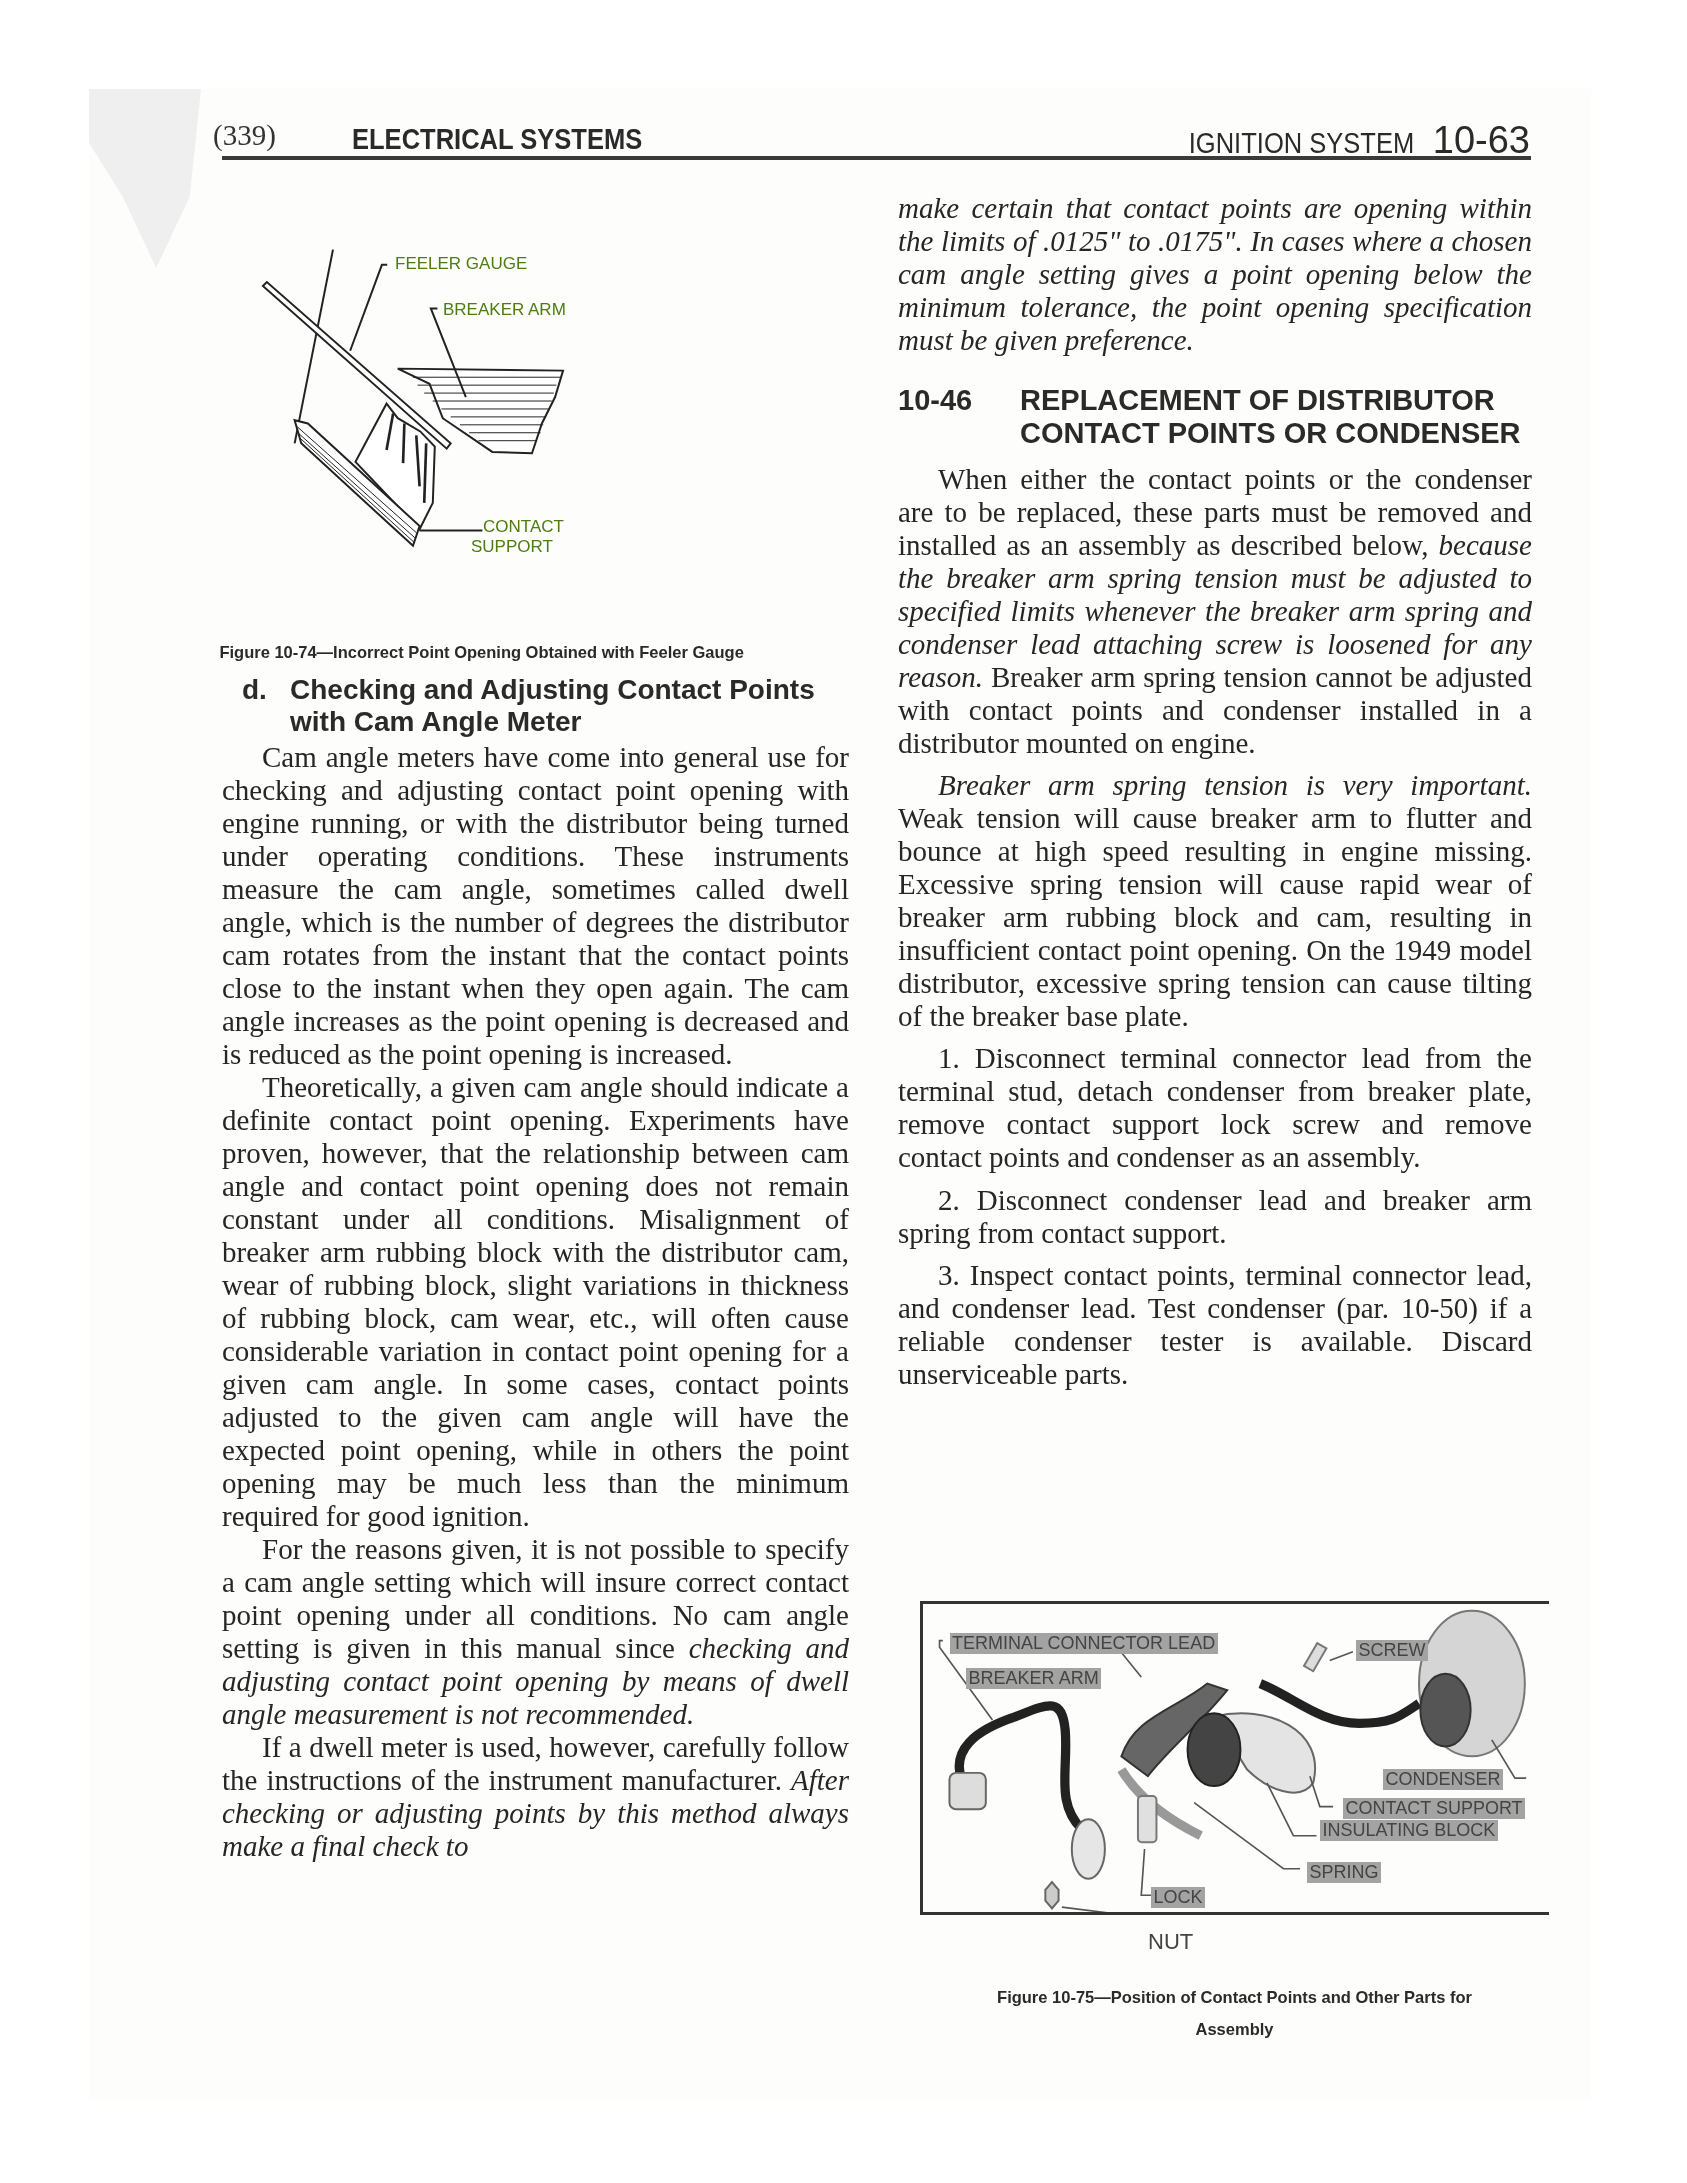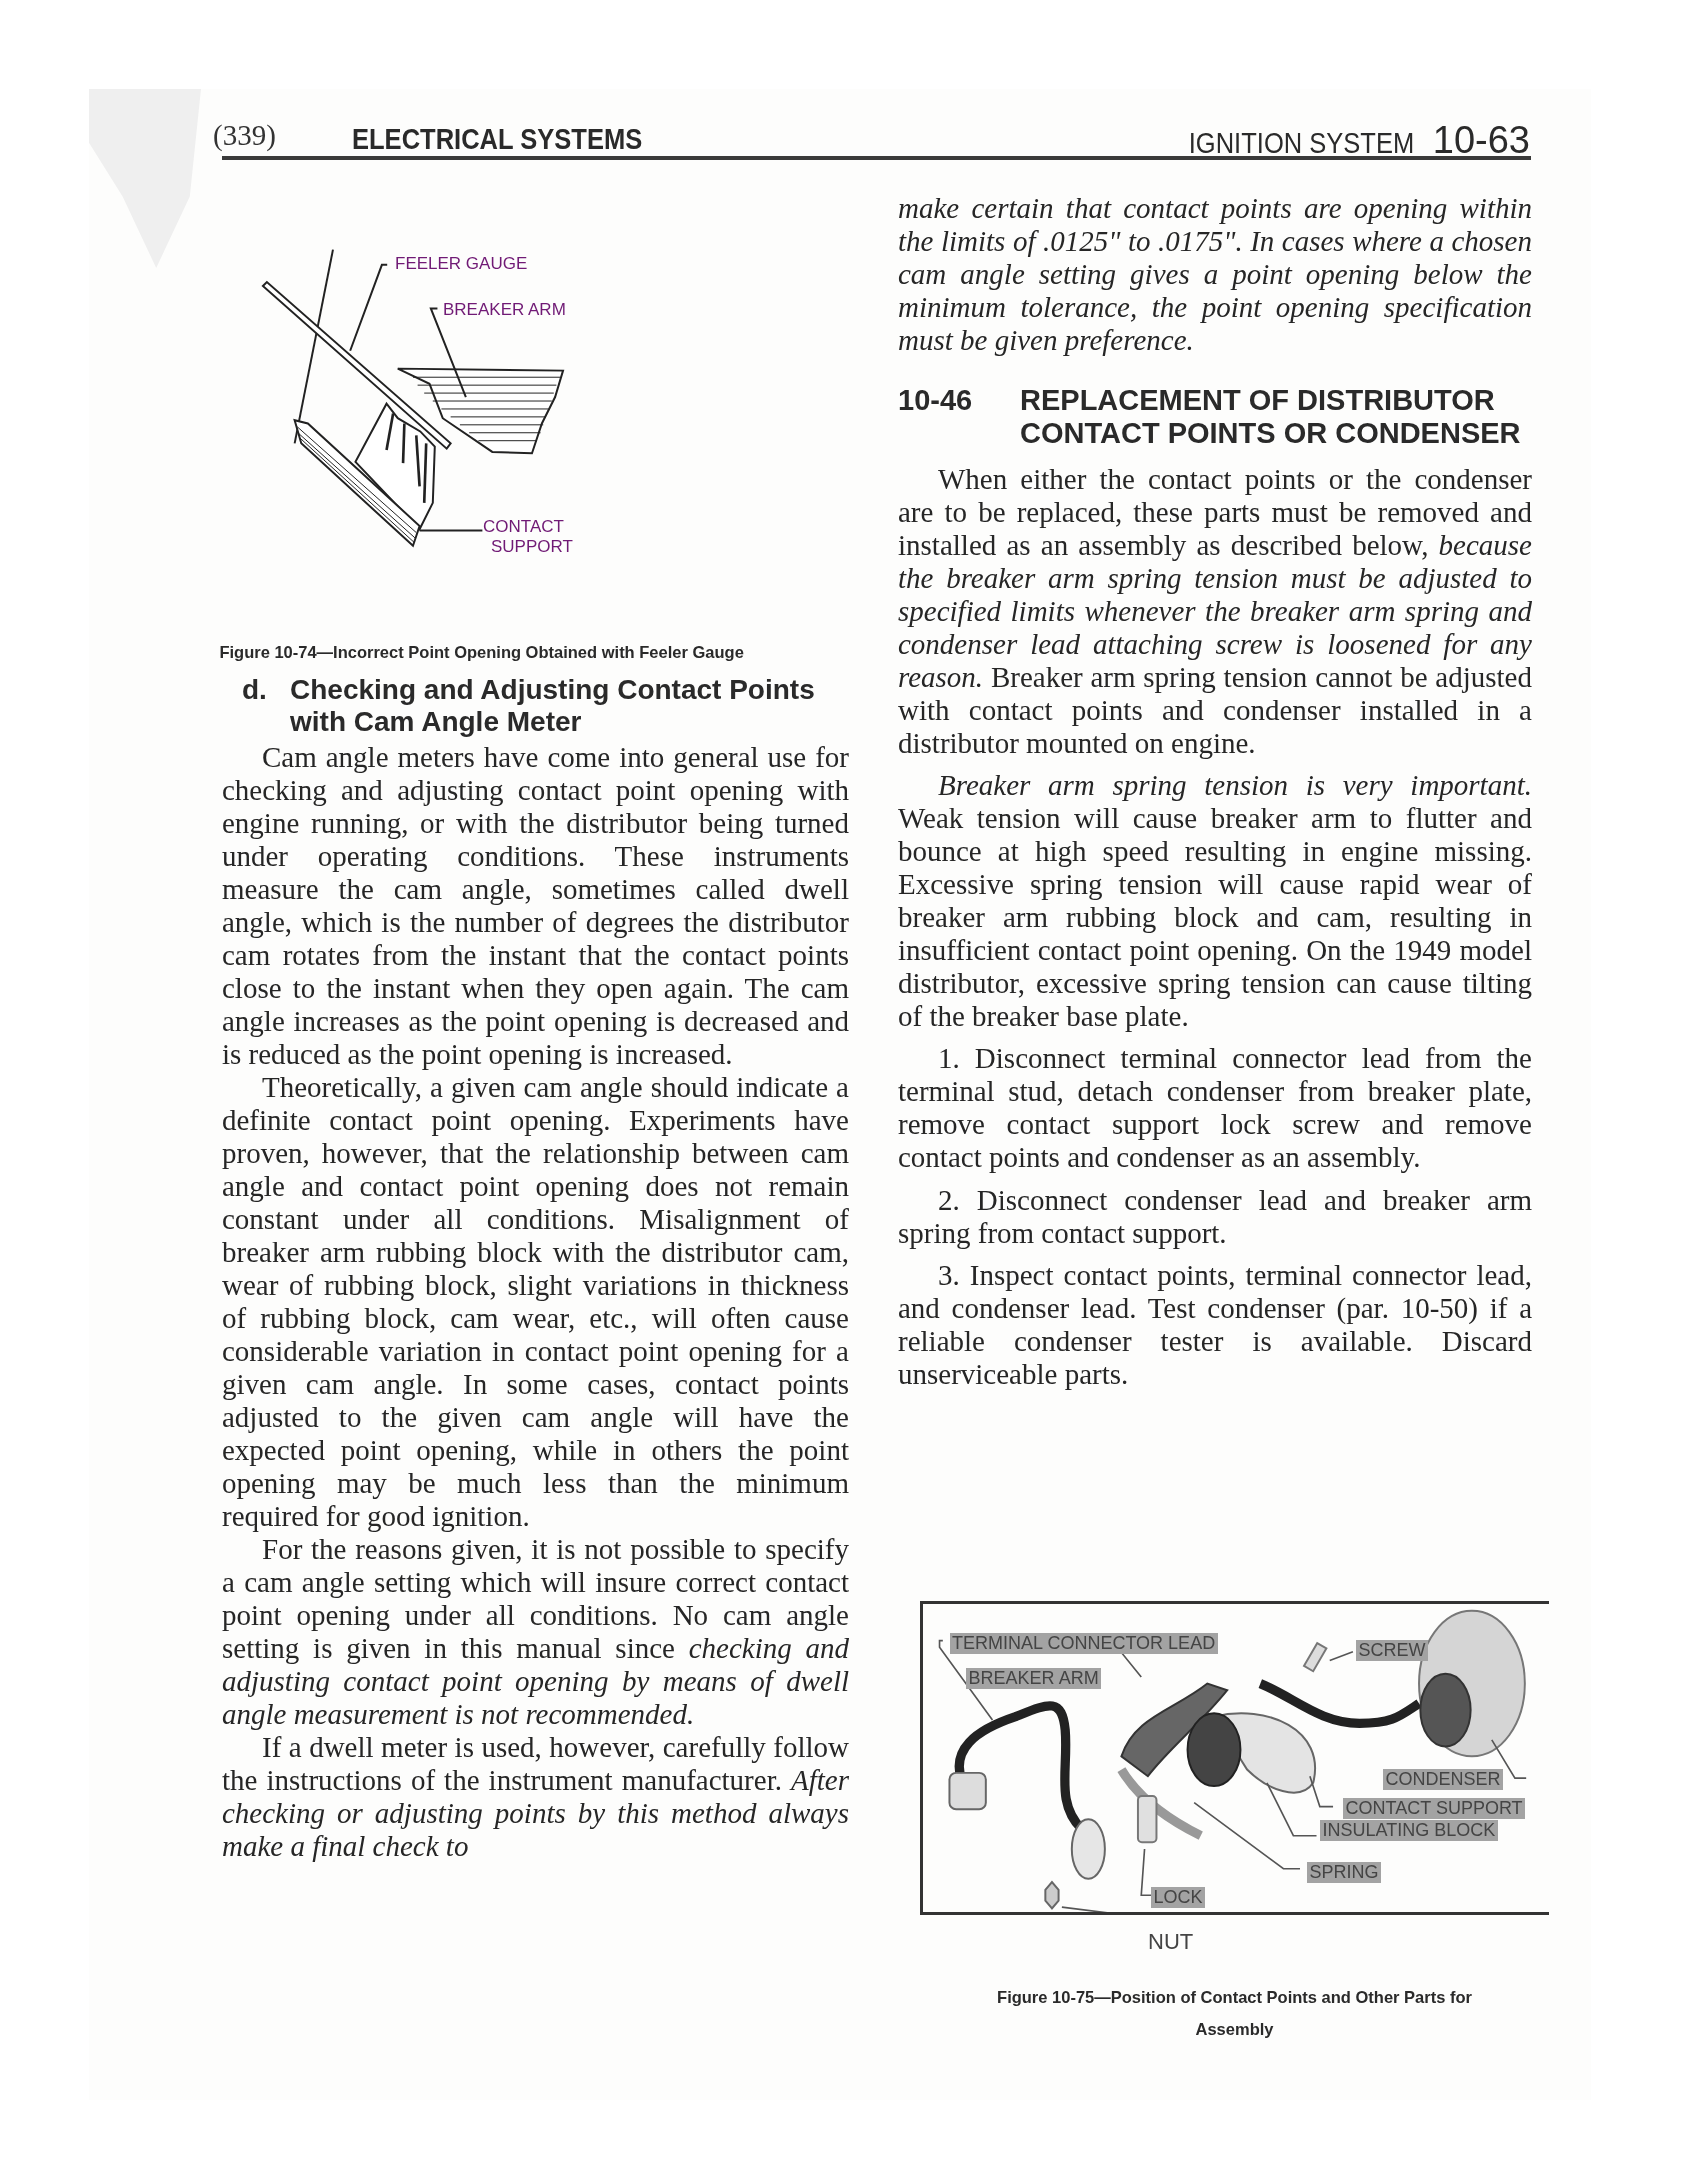--- a/index.html
+++ b/index.html
@@ -68,21 +68,21 @@
   .subhead .line2 { padding-left: 48px; }
   .section-head {
     font-family: "Liberation Sans", sans-serif; font-weight: bold;
     font-size: 29px; line-height: 33px; color: #2a2a2a;
     display: flex;
   }
   .section-head .num { width: 122px; flex: none; }
   
   .fig74 { position: absolute; left: 251px; top: 225px; width: 595px; height: 397px; }
   .fig74 .lbl {
-    position: absolute; font-family: "Liberation Sans", sans-serif; font-size: 17px; color: #701a75;
+    position: absolute; font-family: "Liberation Sans", sans-serif; font-size: 17px; color: #4d7c0f;
   }
   
   .fig75 {
     position: absolute; left: 920px; top: 1601px; width: 629px; height: 314px;
     border: 3.3px solid #333; border-right: none;
     box-sizing: border-box;
   }
   .fig75 .lbl {
     position: absolute; font-family: "Liberation Sans", sans-serif; font-size: 18px; color: #444;
     background: #a3a3a3; padding: 0 2.6px;
@@ -141,21 +141,21 @@
       </g>
 
       <polyline points="206,60 198,60 150,190"></polyline>
       <polyline points="282,126 272,126 325,260"></polyline>
       <line x1="350" y1="462" x2="255" y2="462"></line>
     </g>
   </svg>
   <span class="lbl" style="left:144px;top:29px">FEELER GAUGE</span>
   <span class="lbl" style="left:192px;top:75px">BREAKER ARM</span>
   <span class="lbl" style="left:232px;top:292px">CONTACT</span>
-  <span class="lbl" style="left:240px;top:312px">SUPPORT</span>
+  <span class="lbl" style="left:220px;top:312px">SUPPORT</span>
 </div>
 
 <div class="col col-left" style="top:643px">
   <div class="fig-caption" style="text-align:left;margin-left:-2.6px">Figure 10-74—Incorrect Point Opening Obtained with Feeler Gauge</div>
   <div class="subhead" style="margin-top:12px">
     <span class="lbl">d.</span><span>Checking and Adjusting Contact Points</span>
     <div class="line2">with Cam Angle Meter</div>
   </div>
   <p class="body indent" style="margin-top:2.6px">Cam angle meters have come into general use for checking and adjusting contact point opening with engine running, or with the distributor being turned under operating conditions. These instruments measure the cam angle, sometimes called dwell angle, which is the number of degrees the distributor cam rotates from the instant that the contact points close to the instant when they open again. The cam angle increases as the point opening is decreased and is reduced as the point opening is increased.</p>
   <p class="body indent">Theoretically, a given cam angle should indicate a definite contact point opening. Experiments have proven, however, that the relationship between cam angle and contact point opening does not remain constant under all conditions. Misalignment of breaker arm rubbing block with the distributor cam, wear of rubbing block, slight variations in thickness of rubbing block, cam wear, etc., will often cause considerable variation in contact point opening for a given cam angle. In some cases, contact points adjusted to the given cam angle will have the expected point opening, while in others the point opening may be much less than the minimum required for good ignition.</p>

